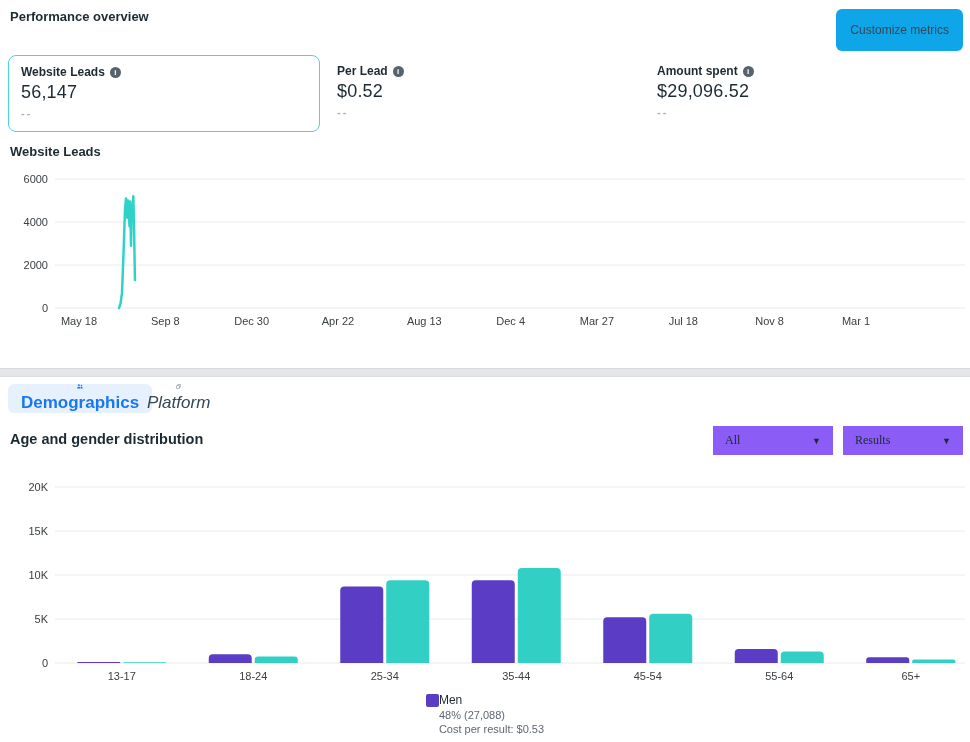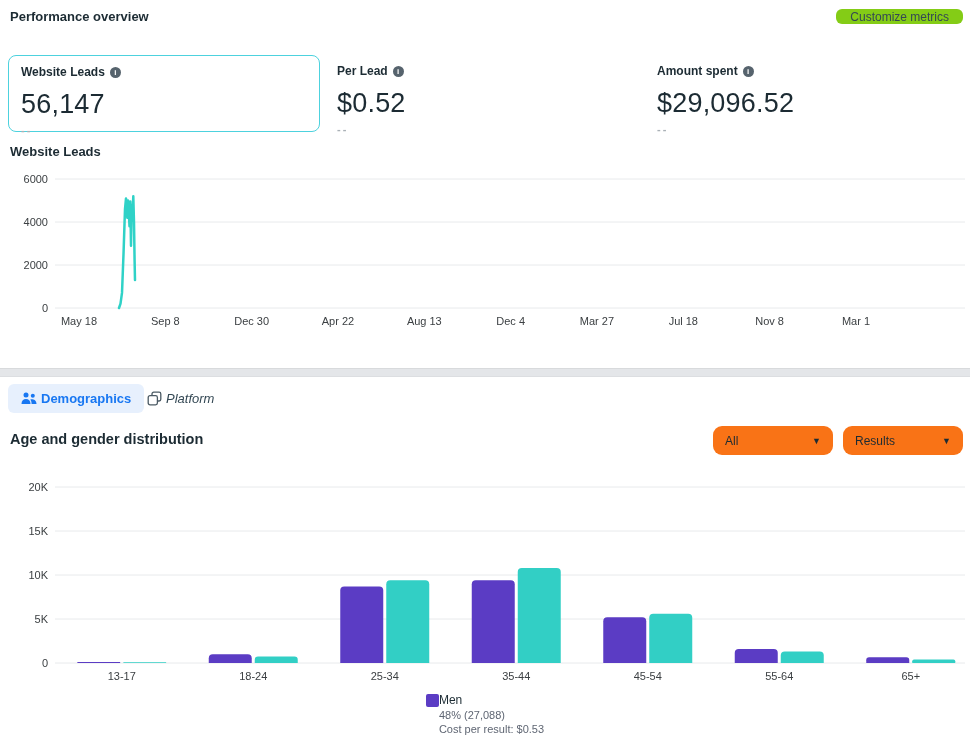--- a/index.html
+++ b/index.html
@@ -2,58 +2,58 @@
 <html><head>
 <meta charset="utf-8">
 <style>
   * { margin:0; padding:0; box-sizing:border-box; }
   html,body { width:970px; height:742px; background:#fff; overflow:hidden;
               font-family:"Liberation Sans", sans-serif; color:#1c2b33; }
   .page { position:relative; width:970px; height:742px; background:#fff; }
 
   
   .page-title { position:absolute; left:10px; top:9px; font-size:13px; font-weight:700; color:#1c2b33; }
-  .btn-customize { position:absolute; right:7px; top:9px; height:15px; padding:0 14px;
-      background:#84cc16; border:none; border-radius:6px; font-size:12px; color:#344854;
+  .btn-customize { position:absolute; right:7px; top:9px; height:42px; padding:0 14px;
+      background:#0ea5e9; border:none; border-radius:6px; font-size:12px; color:#344854;
       font-family:"Liberation Sans", sans-serif; cursor:pointer; }
 
   
   .metric-card { position:absolute; background:#fff; }
   .metric-card.selected { left:8px; top:55px; width:312px; height:77px;
       border:1.5px solid #4dd2de; border-radius:8px; padding:9px 12px; }
   .metric-plain { padding:0; }
   #metric-1 { left:337px; top:64px; width:200px; }
   #metric-2 { left:657px; top:64px; width:240px; }
   .m-label { display:flex; align-items:center; gap:5px; font-size:12px; font-weight:700; color:#1c2b33; }
   .info-i { display:inline-block; width:11px; height:11px; border-radius:50%;
       background:#56636d; color:#fff; font-size:8px; font-weight:700; text-align:center;
       line-height:11px; font-style:normal; }
-  .m-value { margin-top:10px; font-size:27px; font-weight:400; color:#1c2b33; letter-spacing:0.2px; }
+  .m-value { margin-top:3px; font-size:18px; font-weight:400; color:#1c2b33; letter-spacing:0.2px; }
   .m-sub { margin-top:4px; font-size:11px; font-weight:700; color:#aab1b7; letter-spacing:2px; }
 
   
   .line-chart-title { position:absolute; left:10px; top:144px; font-size:13px; font-weight:700; color:#1c2b33; }
   #line-chart { position:absolute; left:0; top:160px; }
   svg text { font-family:"Liberation Sans", sans-serif; font-size:11px; fill:#3c4043; }
 
   
   .divider { position:absolute; left:0; top:368px; width:970px; height:9px;
       background:#e4e6e9; border-top:1px solid #d8dadc; border-bottom:1px solid #dcdee1; }
 
   
   .tab { position:absolute; top:384px; height:29px; display:flex; align-items:center;
-      gap:4px; padding:0 13px; border-radius:6px; font-size:13px; cursor:pointer; }
+      gap:4px; padding:0 13px; border-radius:6px; font-size:17px; cursor:pointer;flex-direction:column; }
   .tab.active { left:8px; background:#e7f0fd; color:#1877f2; font-weight:700; }
   .tab.inactive { left:134px; background:transparent; color:#344854; font-weight:400;font-style:italic; }
 
   
   .demo-title { position:absolute; left:10px; top:431px; font-size:14.5px; font-weight:700; color:#1c2b33; }
-  .dropdown { position:absolute; top:426px; width:120px; height:29px; background:#f97316;
-      border-radius:9px; display:flex; align-items:center; justify-content:space-between;
-      padding:0 12px; font-size:12px; color:#1c2b33; cursor:pointer; }
+  .dropdown { position:absolute; top:426px; width:120px; height:29px; background:#8b5cf6;
+      border-radius:0; display:flex; align-items:center; justify-content:space-between;
+      padding:0 12px; font-size:12px; color:#1c2b33; cursor:pointer;font-family:Liberation Serif, serif; }
   #dd-breakdown { left:713px; }
   #dd-metric { left:843px; }
   .caret { font-size:9px; color:#1c2b33; }
 
   
   #bar-chart { position:absolute; left:0; top:470px; }
 
   
   .legend { position:absolute; left:0; top:693px; width:970px; display:flex;
       justify-content:center; gap:62px; }

